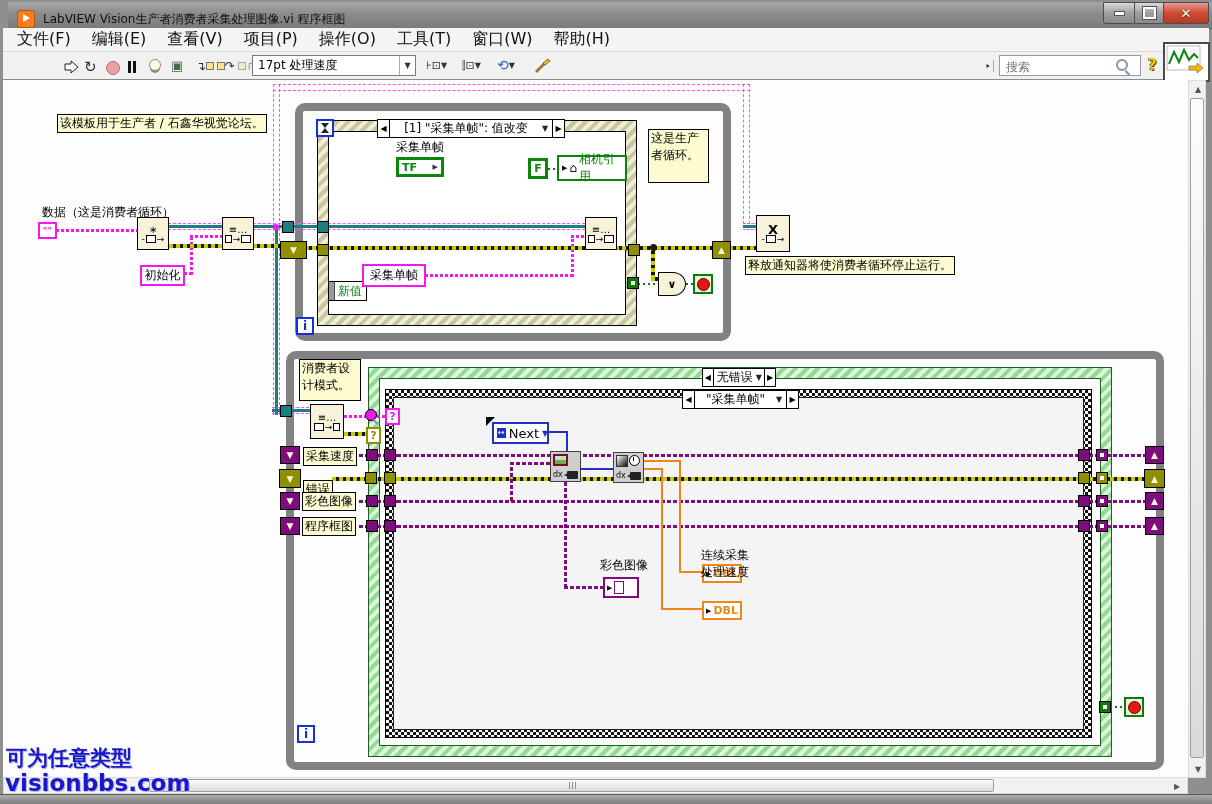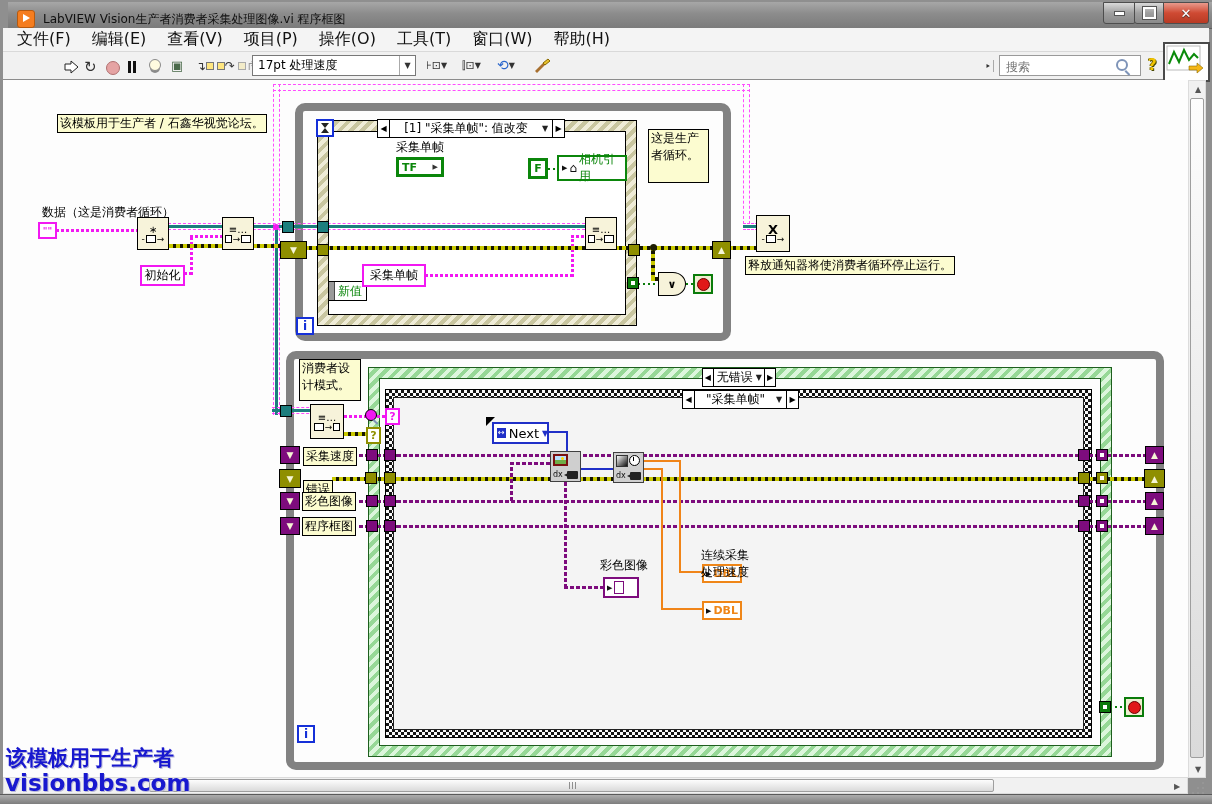--- a/index.html
+++ b/index.html
@@ -492,14 +492,14 @@
     <circle cx="13" cy="3" r="1" fill="#999"></circle>
       <circle cx="13" cy="8" r="1" fill="#999"></circle>
       <circle cx="13" cy="13" r="1" fill="#999"></circle>
     <circle cx="8" cy="8" r="1" fill="#999"></circle>
       <circle cx="8" cy="13" r="1" fill="#999"></circle>
       <circle cx="3" cy="13" r="1" fill="#999"></circle>
   </svg>
 </div>
 <div class="abs botframe"></div>
 
-<div class="abs watermark" style="left:6px;top:744px;font-size:21px">该模板用于生产者</div>
+<div class="abs watermark" style="left:6px;top:744px;font-size:21px">可为任意类型</div>
 <div class="abs watermark" style="left:5px;top:770px;font-size:23px">visionbbs.com</div>
 
 </body></html>

